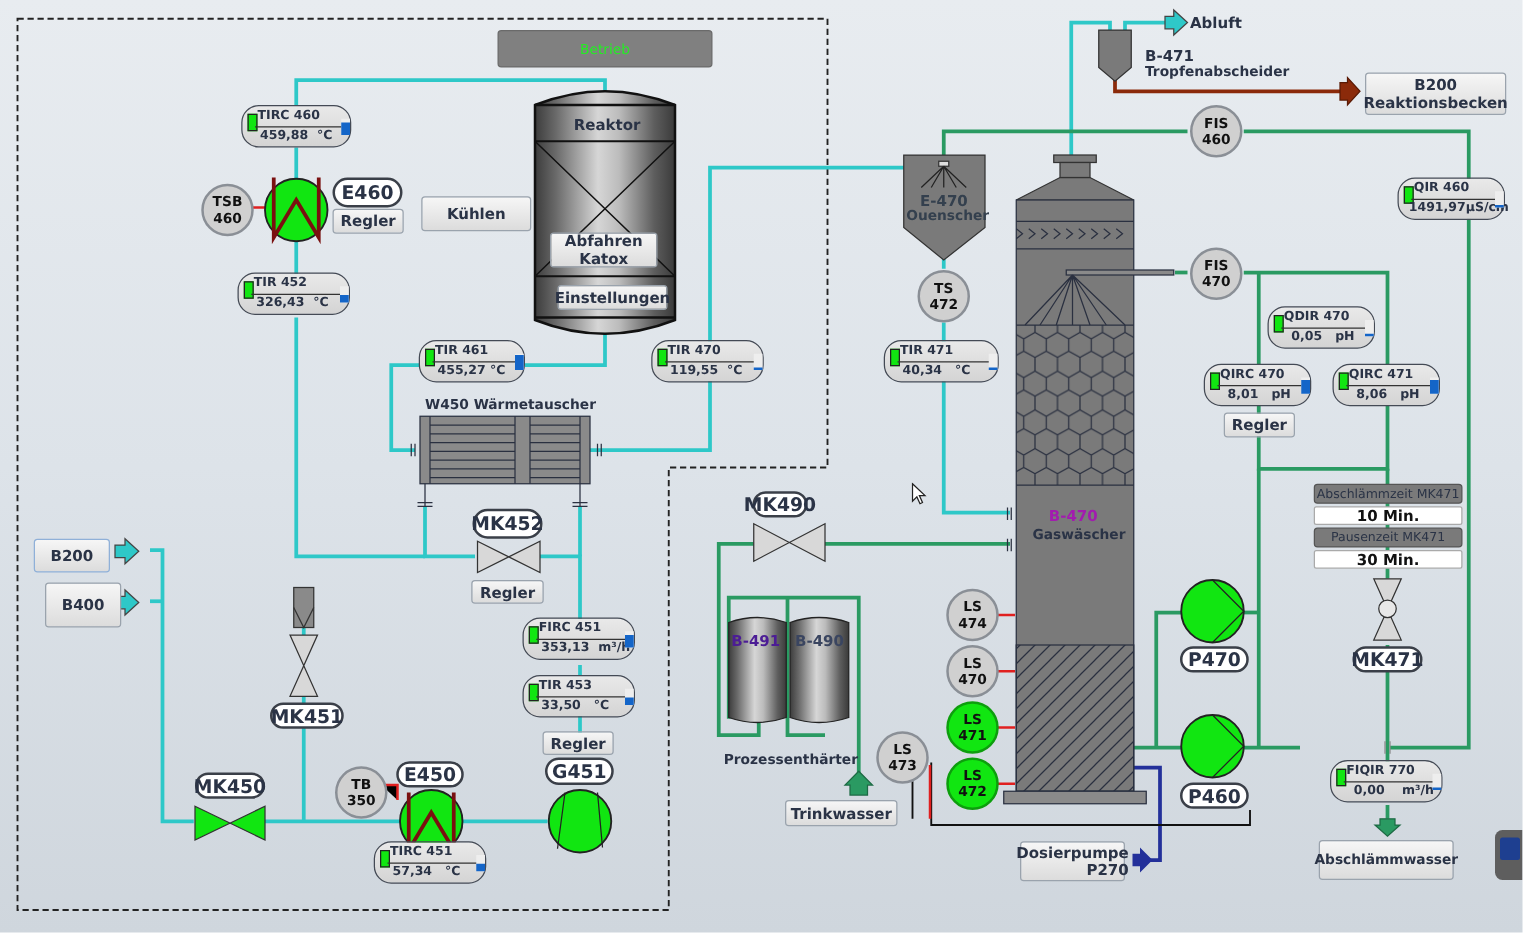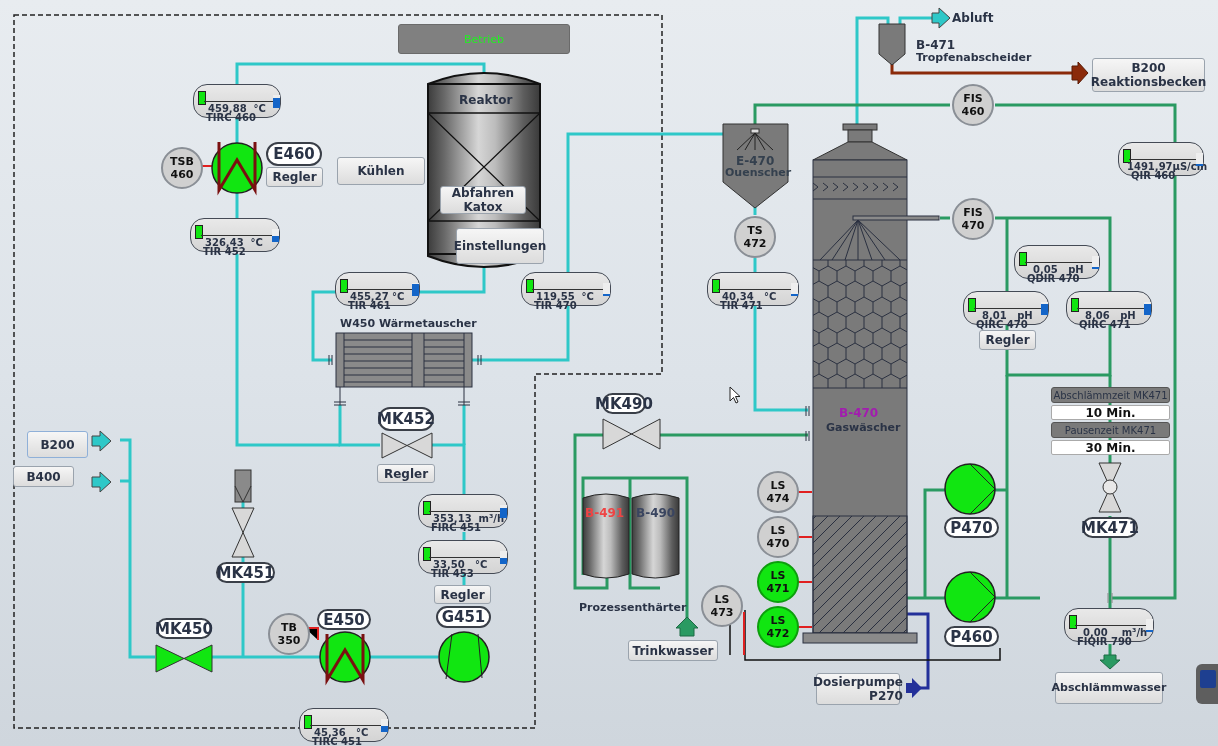--- a/index.html
+++ b/index.html
@@ -12,21 +12,21 @@
        background:linear-gradient(#f6f6f6,#dcdcdc);font-weight:bold;font-size:12px;color:#2a3346;
        display:flex;align-items:center;justify-content:center;text-align:center;line-height:14px;cursor:pointer;}
   .tagbox{position:absolute;box-sizing:border-box;border:2px solid #3a3f48;border-radius:12px;background:#fff;
        font-weight:bold;font-size:15px;color:#2a3346;display:flex;align-items:center;justify-content:center;}
   .circ{position:absolute;box-sizing:border-box;border-radius:50%;border:2px solid #8a8f96;background:#d0d0d0;
        font-weight:bold;font-size:11px;line-height:13px;color:#111;display:flex;flex-direction:column;align-items:center;justify-content:center;text-align:center;}
   .circ.on{background:#11e611;border-color:#0d9e0d;}
   .meas{position:absolute;box-sizing:border-box;width:88px;height:34px;border:1.5px solid #444a55;border-radius:14px;
        background:linear-gradient(#e9e9e9,#d4d4d4);font-size:10px;font-weight:bold;color:#2a3346;cursor:pointer;}
   .meas .bar{position:absolute;left:4px;top:6px;width:6px;height:12px;background:#11e611;border:1px solid #222;}
-  .meas .lbl{position:absolute;left:12px;top:2px;margin-top:25px;}
+  .meas .lbl{position:absolute;left:12px;top:2px;}
   .meas .line{position:absolute;left:10px;right:6px;top:16px;height:1px;background:#333;}
   .meas .val{position:absolute;left:14px;top:18px;white-space:pre;}
   .meas .ind{position:absolute;right:0px;top:10px;width:7px;height:13px;background:#eee;}
   .meas .ind i{position:absolute;left:0;right:0;bottom:0;background:#1465c8;}
   .lbl-text{position:absolute;font-weight:bold;font-size:12px;color:#2a3346;white-space:nowrap;}
   .darkbtn{position:absolute;box-sizing:border-box;border:1px solid #555;border-radius:3px;background:#7a7a7a;color:#2a3346;
        font-size:11px;display:flex;align-items:center;justify-content:center;}
   .whitebox{position:absolute;box-sizing:border-box;border:1px solid #aaa;background:#fff;border-radius:2px;
        font-weight:bold;font-size:12px;display:flex;align-items:center;justify-content:center;color:#111;}
 </style>
@@ -232,21 +232,21 @@
 
 <div class="darkbtn" style="left:398px;top:24px;width:172px;height:30px;background:#808080;border-color:#6a6a6a;">
   <span style="color:#22ee22;font-size:11px;">Betrieb</span>
 </div>
 
 <div class="lbl-text" style="left:459px;top:93px;font-size:12px;">Reaktor</div>
 <div class="btn" style="left:440px;top:186px;width:86px;height:28px;white-space:pre;">
   <span style="white-space:pre;">Abfahren
 Katox</span>
 </div>
-<div class="btn" style="left:456px;top:228px;width:88px;height:36px;">Einstellungen</div>
+<div class="btn" style="left:446px;top:228px;width:88px;height:20px;">Einstellungen</div>
 
 <div class="btn" style="left:337px;top:157px;width:88px;height:28px;">Kühlen</div>
 
 <div class="tagbox" style="left:266px;top:142px;width:56px;height:24px;">E460</div>
 <div class="btn" style="left:266px;top:167px;width:57px;height:20px;">Regler</div>
 
 <div class="circ" style="left:161px;top:147px;width:42px;height:42px;">
   <span>TSB</span>
     <span>460</span>
 </div>
@@ -379,46 +379,46 @@
 </div>
 <div class="meas" style="left:418px;top:540px;width:90px;">
   <span class="bar"></span>
   <span class="lbl">TIR 453</span>
   <span class="line"></span>
   <span class="val"><span>33,50</span>   <span>°C</span></span>
   <span class="ind">
       <i style="height: 50%;"></i>
     </span>
 </div>
-<div class="meas" style="left:299px;top:708px;width:90px;">
+<div class="meas" style="left:299px;top:673px;width:90px;">
   <span class="bar"></span>
   <span class="lbl">TIRC 451</span>
   <span class="line"></span>
-  <span class="val"><span>45,36</span>   <span>°C</span></span>
+  <span class="val"><span>57,34</span>   <span>°C</span></span>
   <span class="ind">
       <i style="height: 50%;"></i>
     </span>
 </div>
 <div class="meas" style="left:1064px;top:608px;width:90px;">
   <span class="bar"></span>
-  <span class="lbl">FIQIR 790</span>
+  <span class="lbl">FIQIR 770</span>
   <span class="line"></span>
   <span class="val" style="left:18px;"><span>0,00</span>    <span>m³/h</span></span>
   <span class="ind">
       <i style="height: 12%;"></i>
     </span>
 </div>
 
 <div class="lbl-text" style="left:340px;top:317px;font-size:11px;">W450 Wärmetauscher</div>
 
 <div class="tagbox" style="left:378px;top:407px;width:56px;height:24px;">MK452</div>
 <div class="btn" style="left:377px;top:464px;width:58px;height:19px;">Regler</div>
 
 <div class="btn" style="left:27px;top:431px;width:61px;height:27px;border-color:#8fb0d8;">B200</div>
-<div class="btn" style="left:13px;top:466px;width:61px;height:21px;">B400</div>
+<div class="btn" style="left:36px;top:466px;width:61px;height:36px;">B400</div>
 
 <div class="tagbox" style="left:216px;top:562px;width:59px;height:21px;">MK451</div>
 <div class="tagbox" style="left:156px;top:618px;width:56px;height:21px;">MK450</div>
 
 <div class="tagbox" style="left:317px;top:609px;width:54px;height:21px;">E450</div>
 <div class="btn" style="left:434px;top:585px;width:57px;height:19px;">Regler</div>
 <div class="tagbox" style="left:436px;top:606px;width:55px;height:22px;">G451</div>
 
 <div class="lbl-text" style="left:952px;top:11px;font-size:12px;">Abluft</div>
 <div class="lbl-text" style="left:916px;top:38px;font-size:12px;">B-471</div>
@@ -440,21 +440,21 @@
 <div class="whitebox" style="left:1051px;top:405px;width:119px;height:15px;">10 Min.</div>
 <div class="darkbtn" style="left:1051px;top:422px;width:119px;height:16px;font-size:10px;">Pausenzeit MK471</div>
 <div class="whitebox" style="left:1051px;top:440px;width:119px;height:15px;">30 Min.</div>
 
 <div class="tagbox" style="left:1082px;top:517px;width:56px;height:21px;">MK471</div>
 <div class="tagbox" style="left:944px;top:517px;width:55px;height:21px;">P470</div>
 <div class="tagbox" style="left:944px;top:626px;width:55px;height:21px;">P460</div>
 
 <div class="tagbox" style="left:602px;top:393px;width:44px;height:21px;">MK490</div>
 
-<div class="lbl-text" style="left:585px;top:506px;font-size:12px;color:#ef4444;">B-491</div>
+<div class="lbl-text" style="left:585px;top:506px;font-size:12px;color:#4c1d95;">B-491</div>
 <div class="lbl-text" style="left:636px;top:506px;font-size:12px;color:#3a4560;">B-490</div>
 <div class="lbl-text" style="left:579px;top:601px;font-size:11px;">Prozessenthärter</div>
 
 <div class="btn" style="left:628px;top:640px;width:90px;height:21px;">Trinkwasser</div>
 <div class="btn" style="left:816px;top:673px;width:84px;height:32px;">
   <span style="white-space:pre;text-align:right;">Dosierpumpe
 P270</span>
 </div>
 <div class="btn" style="left:1055px;top:672px;width:108px;height:32px;font-size:11px;">Abschlämmwasser</div>
 

